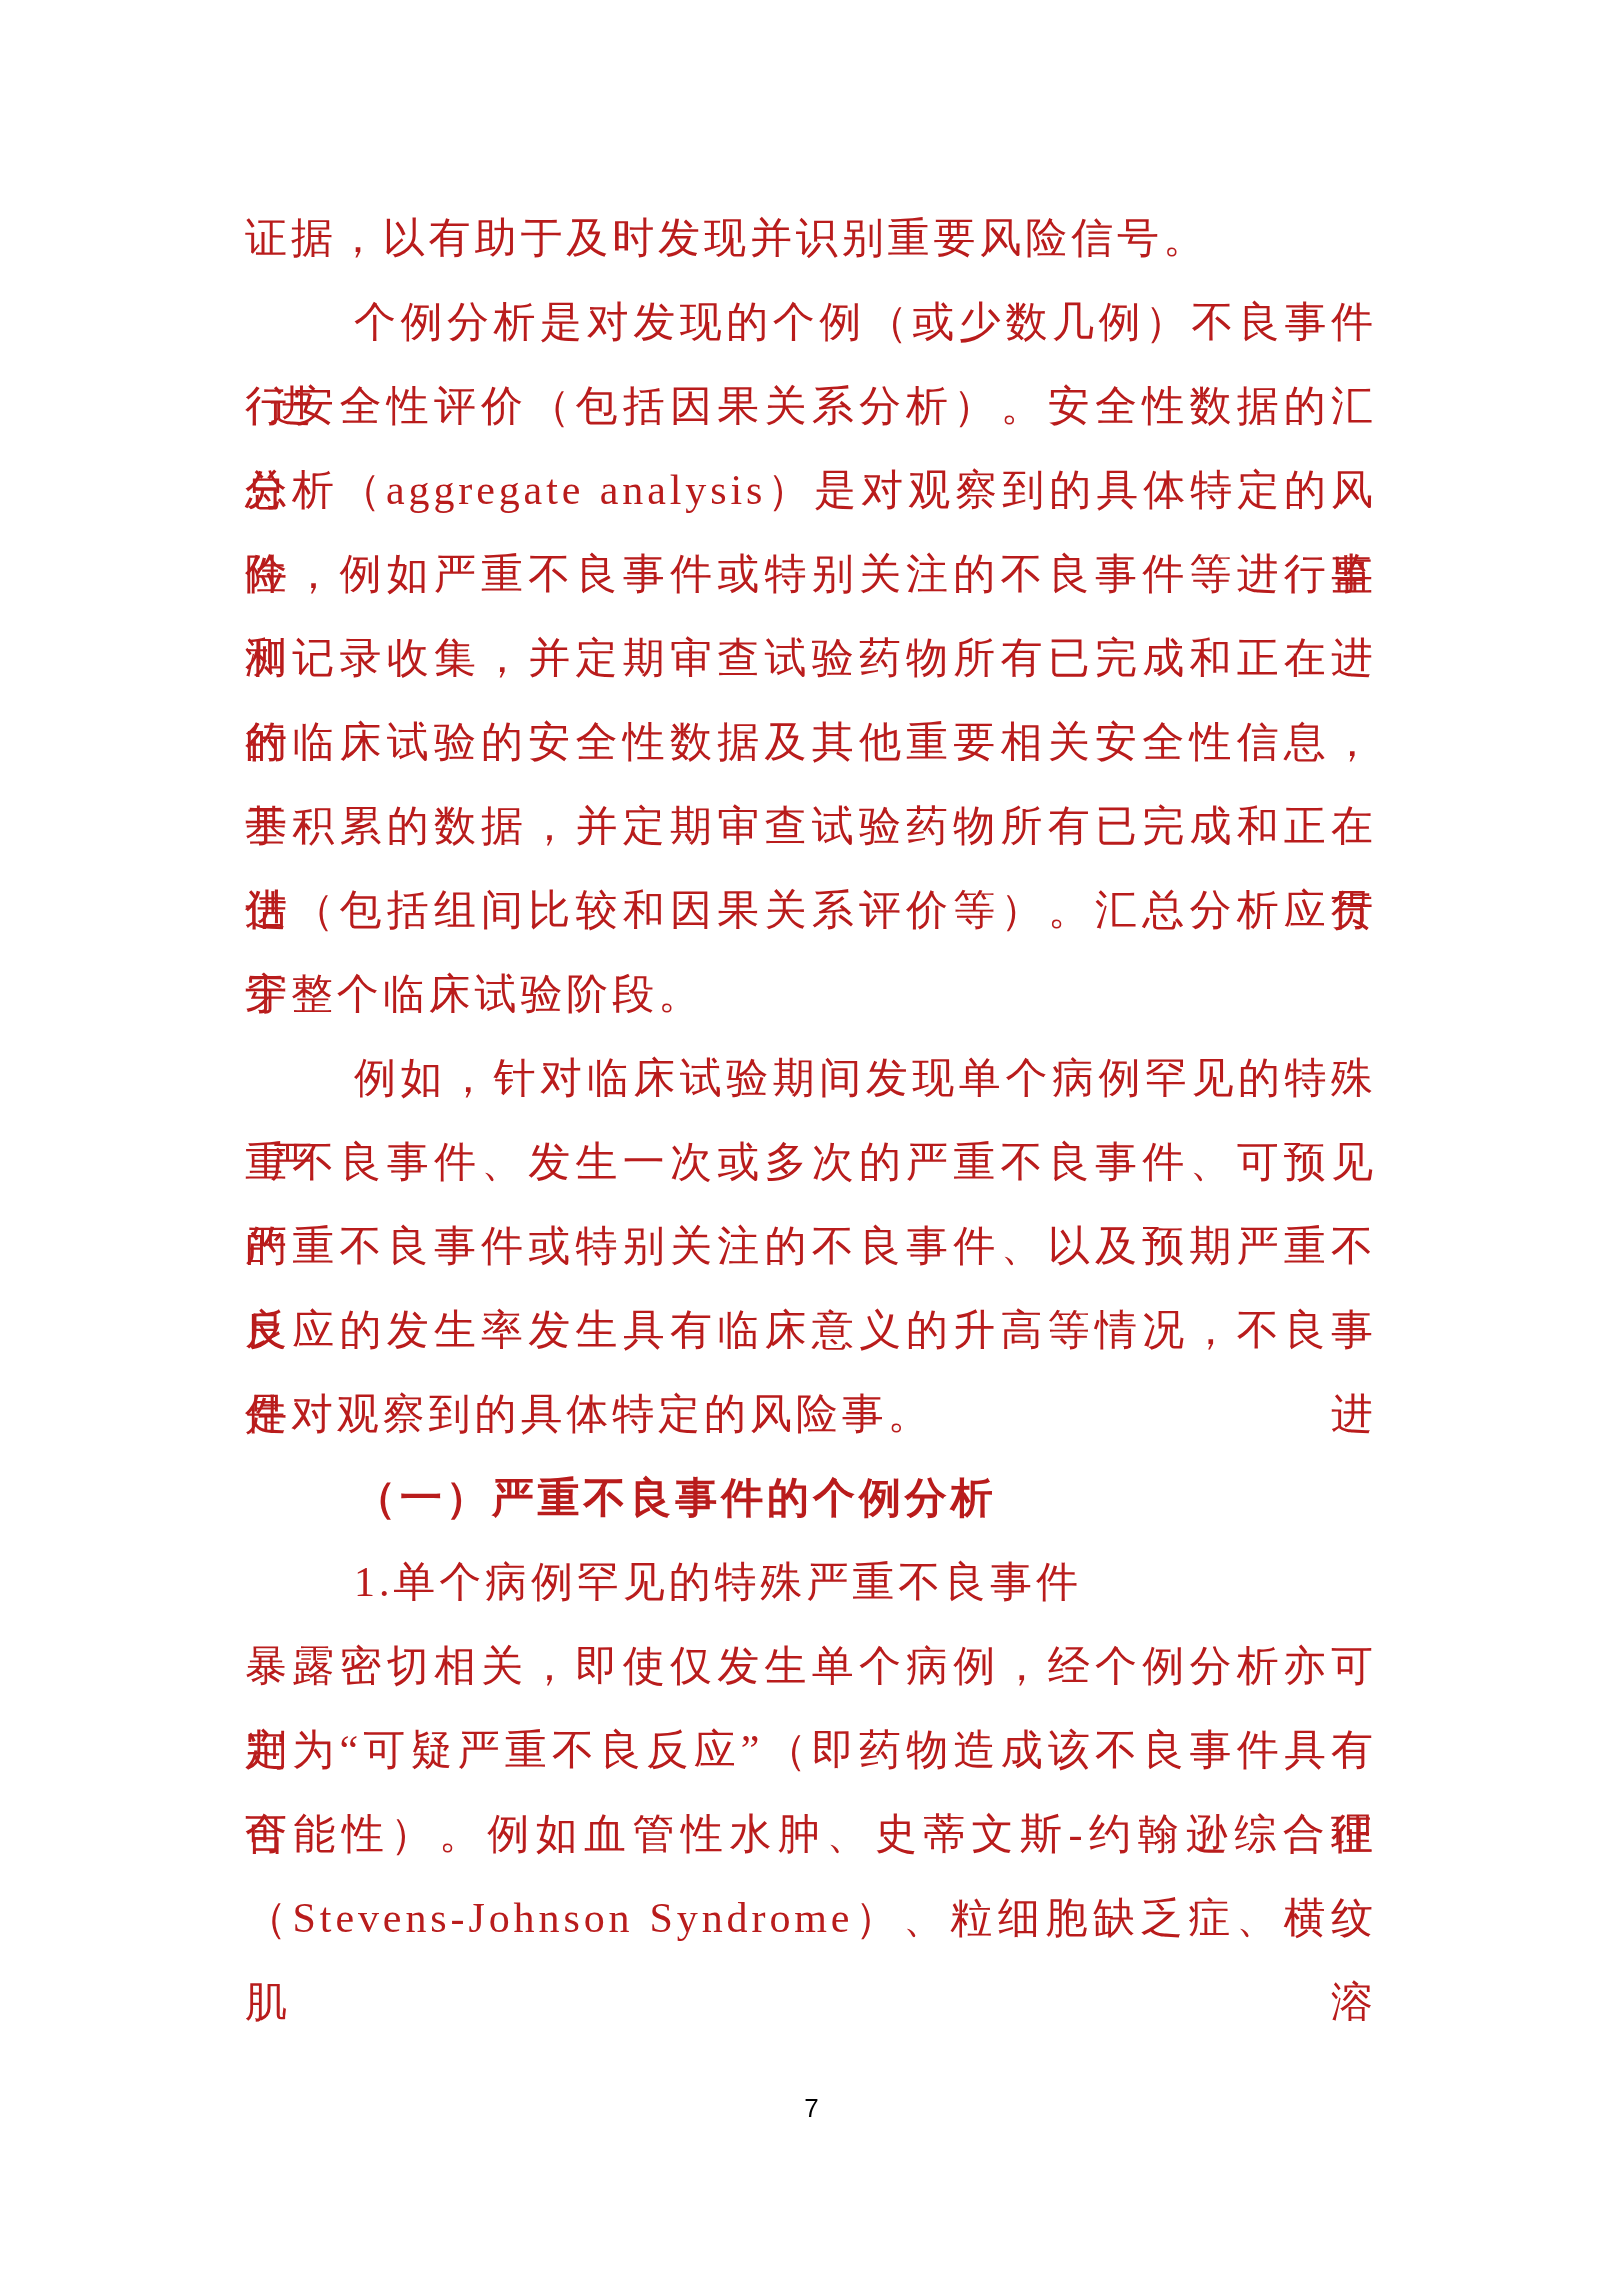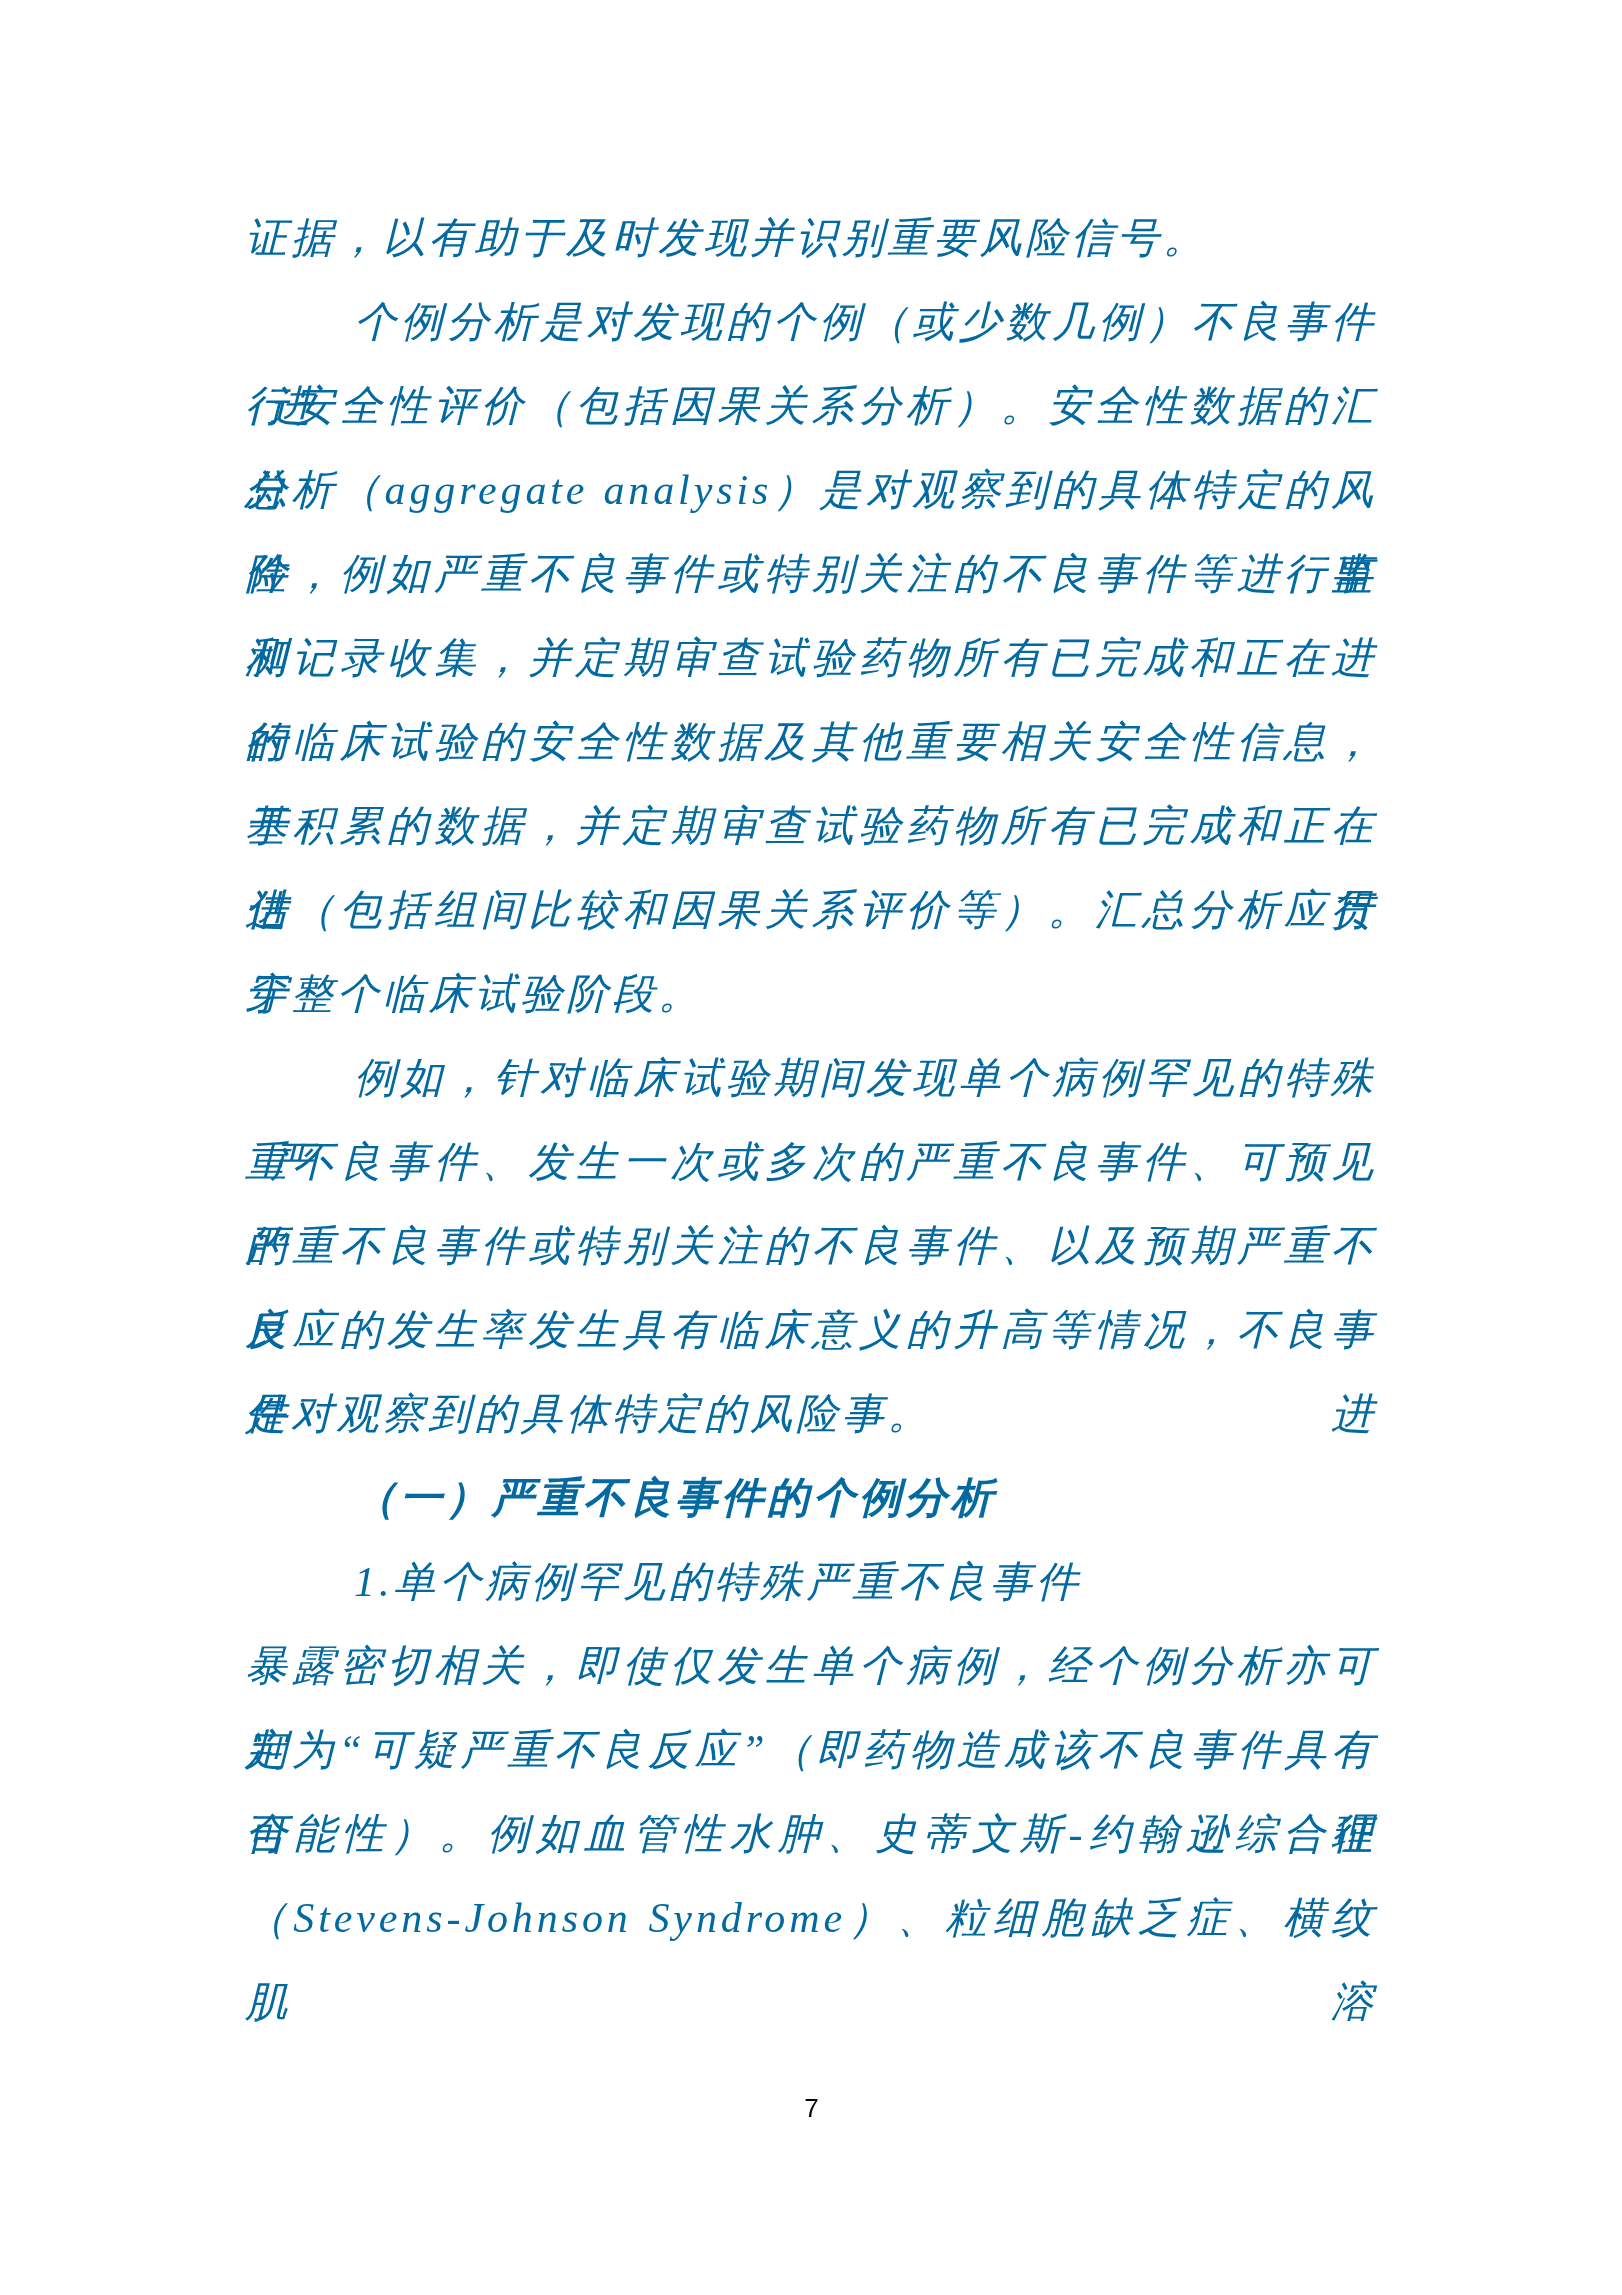--- a/index.html
+++ b/index.html
@@ -25,22 +25,21 @@
     left: 245px;
     top: 196px;
     width: 1132px;
   }
   .line {
     font-size: 42px;
     line-height: 84px;
     height: 84px;
     letter-spacing: 3.9px;
     white-space: nowrap;
-    color: #0369a1;
-    font-style: italic;
+    color: #b91c1c;
   }
   
   .j {
     white-space: normal;
     text-align: justify;
     text-align-last: justify;
   }
   
   .l {
     text-align: left;

